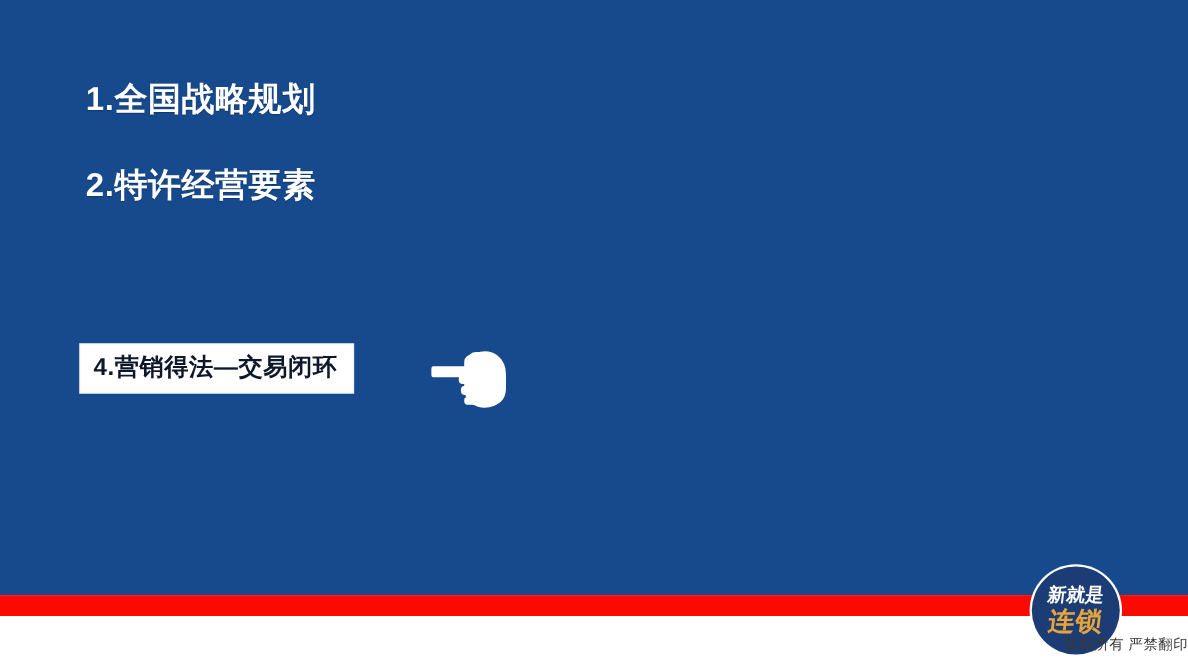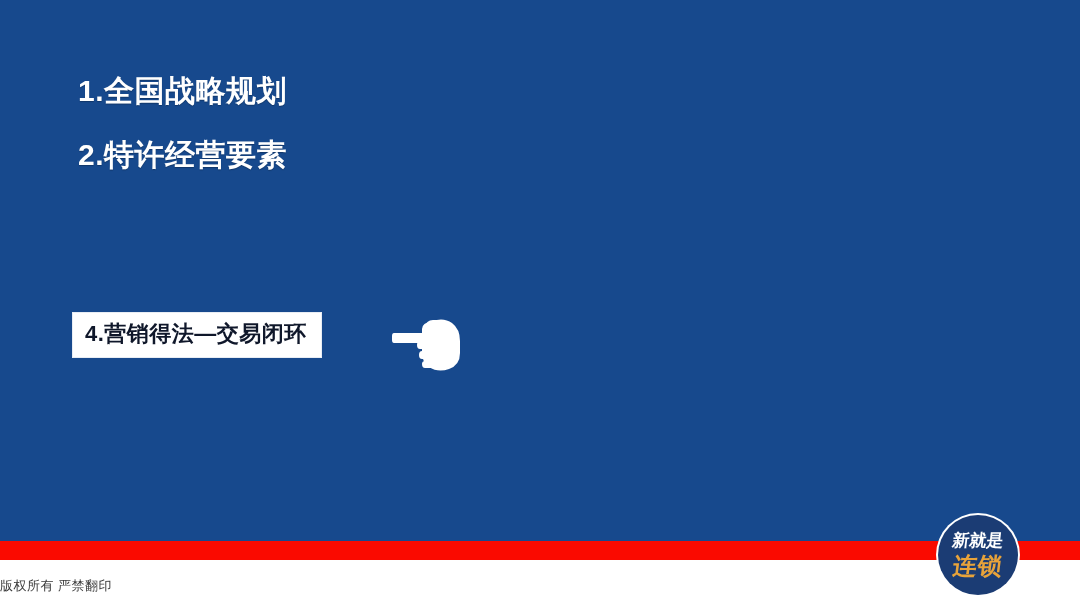--- a/index.html
+++ b/index.html
@@ -74,21 +74,21 @@
 
   .bullet-item.highlight {
     color: #0f172a;
     font-size: 22px;
     background: #FFFFFF;
     padding: 10px 14px 12px 12px;
     box-shadow: 0 0 0 1px rgba(255,255,255,0.9);
   }
 
   .bullet-item.i1 { left: 78px;  top: 76px;  }
-  .bullet-item.i2 { left: 78px;  top: 140px; }
+  .bullet-item.i2 { left: 78px;  top: 154px; }
   .bullet-item.i3 { left: 82px;  top: 239px; }
   .bullet-item.i4 { left: 73px;  top: 313px; }
   .bullet-item.i5 { left: 82px;  top: 401px; }
 
   
   .pointer-hand {
     position: absolute;
     left: 392px;
     top: 307px;
     width: 76px;
@@ -135,21 +135,21 @@
     letter-spacing: 1px;
     transform: skewX(-7deg);
   }
 
   
   .footer-note {
     position: absolute;
     left: 0;
     top: 577px;
     width: 1080px;
-    text-align: left;
+    text-align: right;
     font-size: 13px;
     color: #3A3A3A;
     letter-spacing: 0.5px;
   }
 </style>
 </head>
 <body>
 
 <div id="slide">
 

